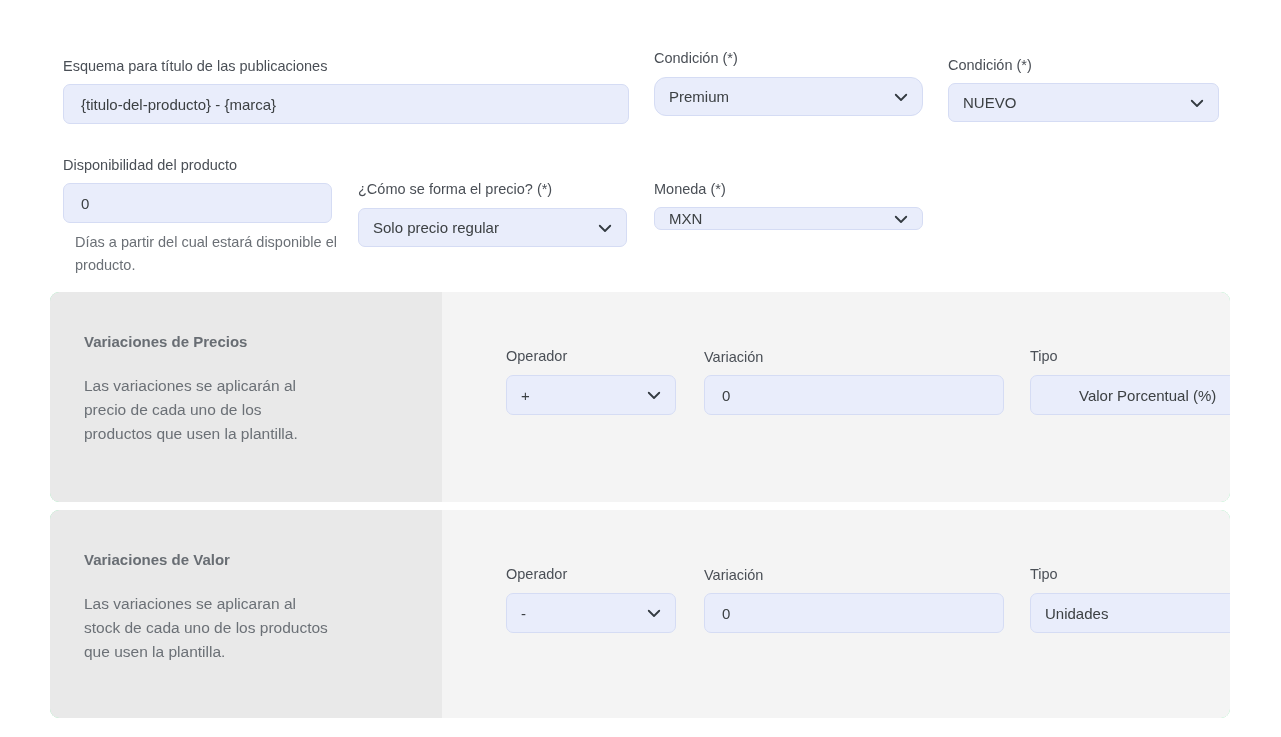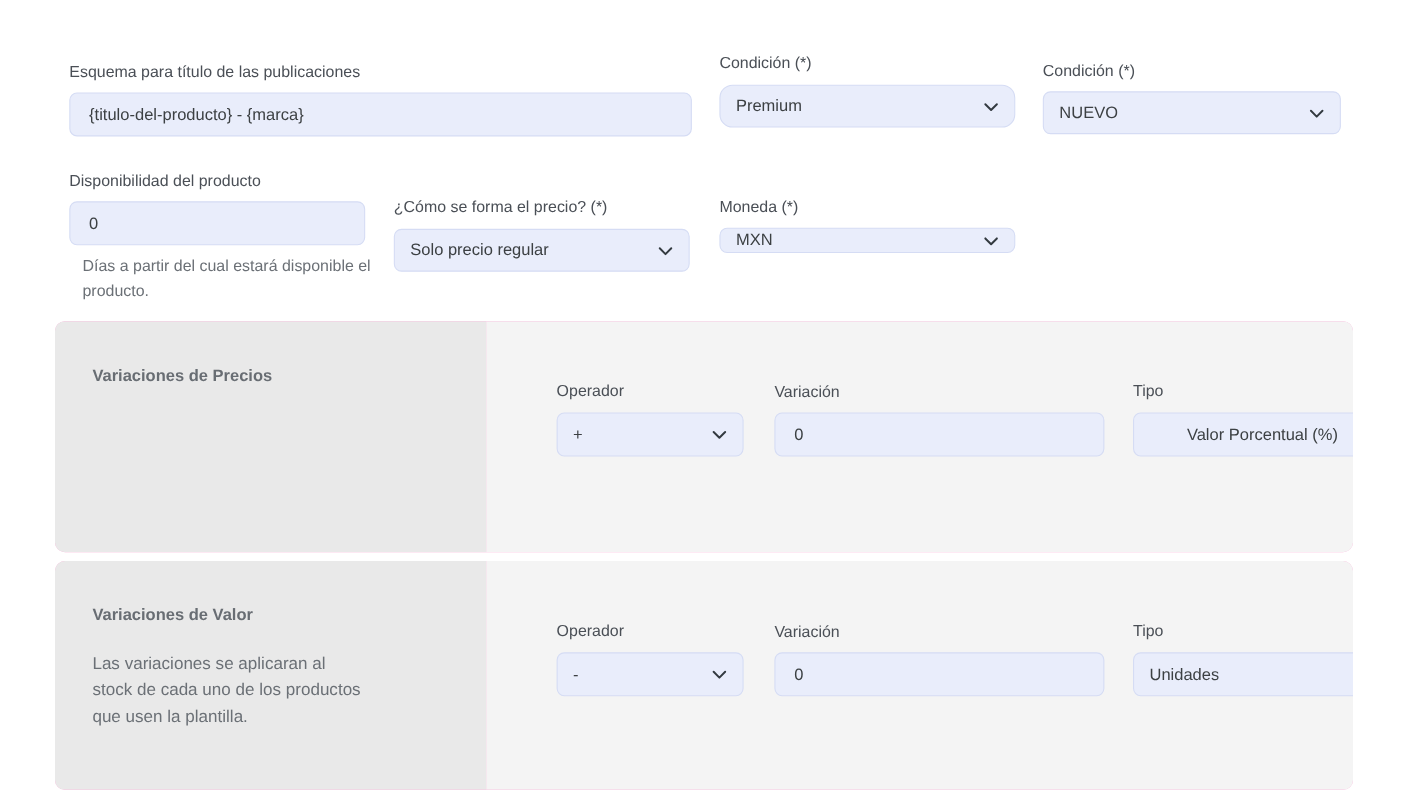--- a/index.html
+++ b/index.html
@@ -65,21 +65,21 @@
     line-height: 23px;
   }
 
   .abs { position: absolute; }
 
   
   .var-card {
     position: absolute;
     border-radius: 9px;
     overflow: hidden;
-    background: #f9a8d4;
+    background: #86efac;
     display: flex;
   }
   .var-card .left-pane {
     width: 392px;
     flex: 0 0 392px;
     background: #e9e9e9;
     box-sizing: border-box;
     padding: 40px 34px 0 34px;
   }
   .var-card .right-pane {
@@ -147,20 +147,21 @@
 <div class="abs control select" style="left:654px; top:207px; width:269px; height:23px;">
   <span class="value">MXN</span>
   <svg class="chevron" viewBox="0 0 24 24" fill="none">
     <path d="M5 9l7 7 7-7" stroke="#333a40" stroke-width="2.4" stroke-linecap="round" stroke-linejoin="round"></path>
   </svg>
 </div>
 
 <div class="var-card" style="left:50px; top:292px; width:1180px; height:210px;">
   <div class="left-pane">
     <p class="card-title">Variaciones de Precios</p>
+    <p class="card-desc">Las variaciones se aplicarán al precio de cada uno de los productos que usen la plantilla.</p>
   </div>
   <div class="right-pane">
     <div class="abs field-label" style="left:64px; top:55px;">Operador</div>
     <div class="abs control select" style="left:64px; top:83px; width:170px; height:40px;">
       <span class="value">+</span>
       <svg class="chevron" viewBox="0 0 24 24" fill="none">
         <path d="M5 9l7 7 7-7" stroke="#333a40" stroke-width="2.4" stroke-linecap="round" stroke-linejoin="round"></path>
       </svg>
     </div>
 

